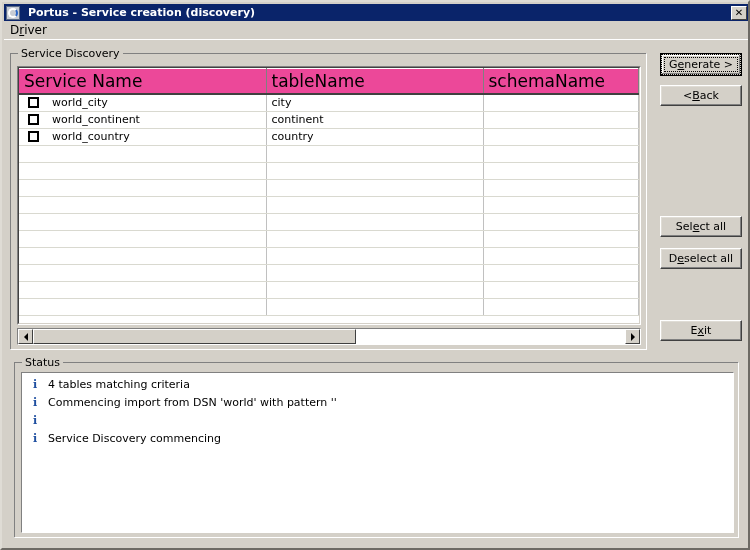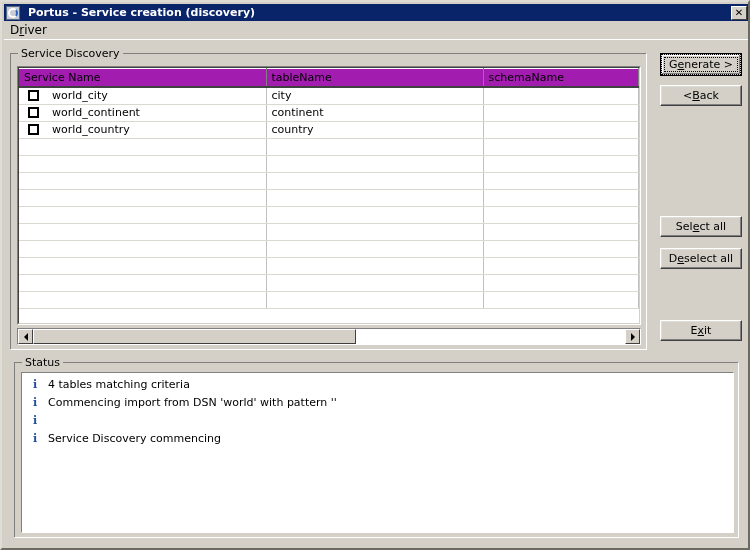--- a/index.html
+++ b/index.html
@@ -161,27 +161,27 @@
     background: #ffffff;
     overflow: hidden;
   }
   table.grid {
     border-collapse: collapse;
     width: 100%;
     table-layout: fixed;
     font-size: 11px;
   }
   table.grid th {
-    background: #a21caf;
+    background: #ec4899;
     border-right: 1px solid #808080;
     border-bottom: 2px solid #404040;
     border-top: 1px solid #ffffff;
     text-align: left;
     font-weight: normal;
-    font-size: 11px;
+    font-size: 17px;
     padding: 2px 0 2px 5px;
     height: 17px;
     color: #000;
     white-space: nowrap;
     cursor: default;
     margin-top: 32px;
   }
   table.grid td {
     border-right: 1px solid #c0c0c0;
     border-bottom: 1px solid #d9d9d0;

